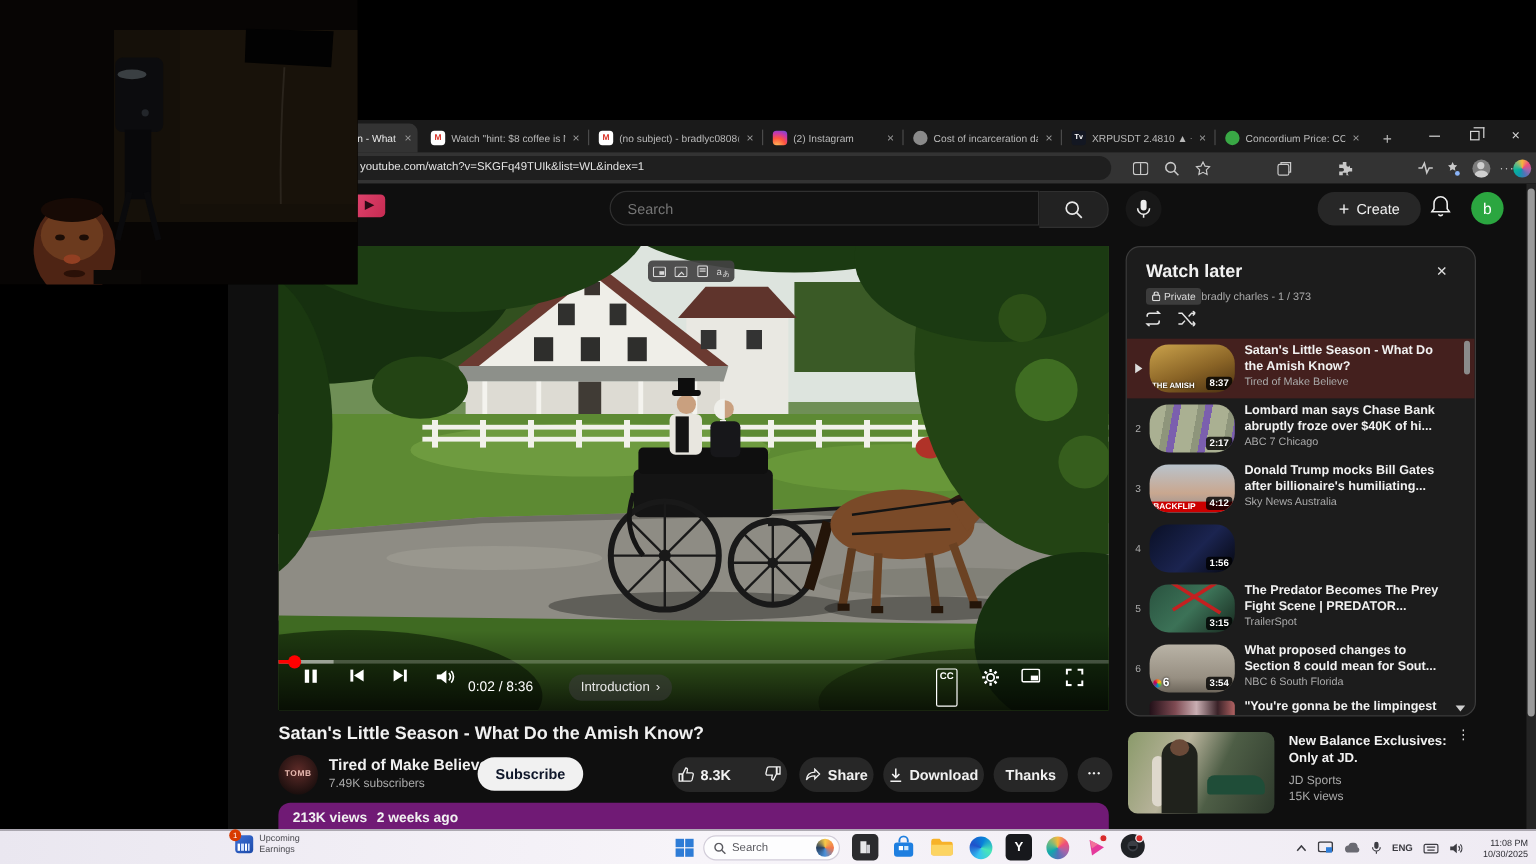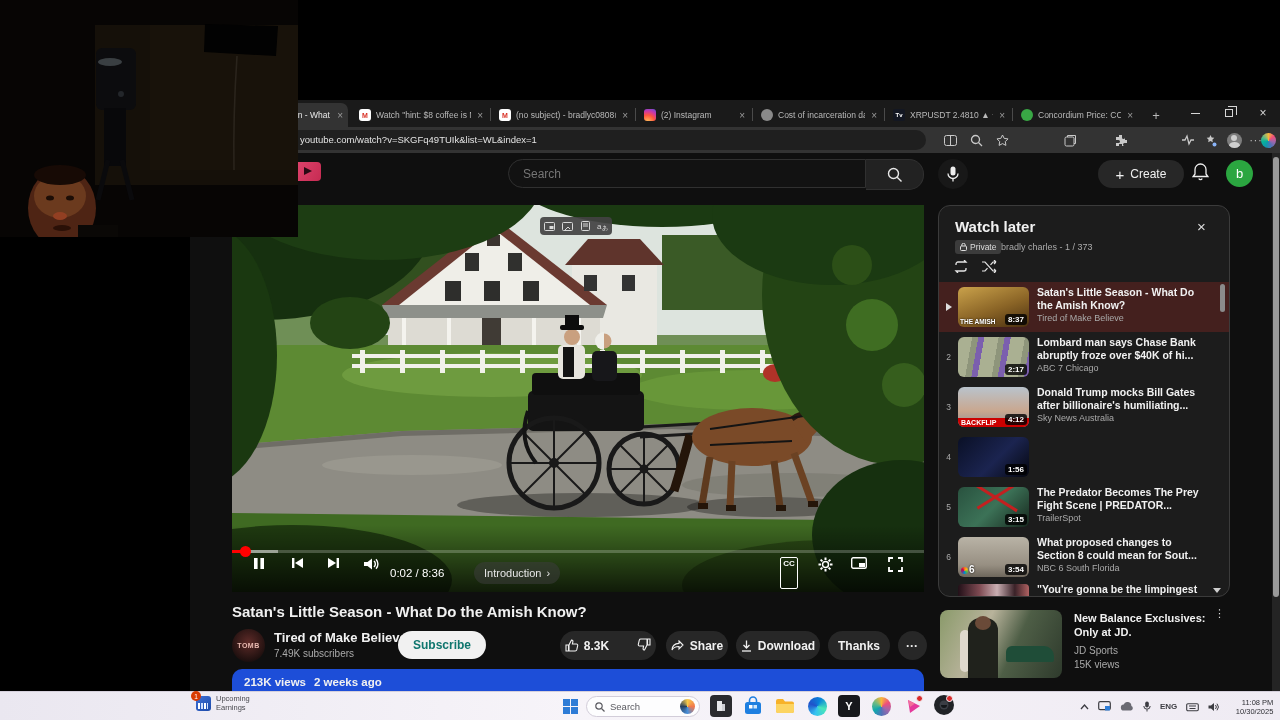--- a/index.html
+++ b/index.html
@@ -65,43 +65,43 @@
     display:flex;align-items:center;color:#e6e6e6;font-size:11px;gap:5px;}
   #ccbox{border:1.5px solid #fff;border-radius:2px;font-size:8px;font-weight:bold;padding:1px 2px;color:#fff;}
   #edge-vtools{left:308px;top:12px;width:72px;height:18px;background:rgba(66,66,66,.92);border-radius:4px;
     display:flex;align-items:center;justify-content:space-around;color:#d9d9d9;}
   
   #vtitle{left:42px;top:450px;width:600px;color:#f1f1f1;font-size:15px;font-weight:bold;}
   #chavatar{left:42px;top:476px;width:33px;height:33px;border-radius:50%;background:radial-gradient(circle at 50% 40%,#5e2b28,#1c0f0e 75%);
     color:#e8b9b0;font-size:7px;font-weight:bold;display:flex;align-items:center;justify-content:center;letter-spacing:.5px;}
   #chname{left:84px;top:477px;color:#f1f1f1;font-size:13px;font-weight:bold;}
   #chsubs{left:84px;top:495px;color:#aaa;font-size:10px;}
-  #subscribe{left:208px;top:478px;height:28px;padding:0 15px;border-radius:14px;background:#f1f1f1;color:#0f766e;
+  #subscribe{left:208px;top:478px;height:28px;padding:0 15px;border-radius:14px;background:#f1f1f1;color:#0f172a;
     font-size:12px;font-weight:bold;display:flex;align-items:center;}
   .actpill{position:absolute;top:478px;height:29px;border-radius:15px;background:#272727;color:#f1f1f1;
     font-size:12px;font-weight:bold;display:flex;align-items:center;justify-content:center;gap:6px;}
   #likepill{left:370px;width:96px;padding:0;}
   #likepill .sep{width:1px;height:17px;background:#4d4d4d;margin:0 8px;}
   #morebtn{left:708px;width:29px;border-radius:50%;font-size:10px;letter-spacing:1px;}
-  #descbox{left:42px;top:516px;width:692px;height:39px;background:#1d4ed8;border-radius:10px 10px 0 0;
+  #descbox{left:42px;top:516px;width:692px;height:39px;background:#701a75;border-radius:10px 10px 0 0;
     color:#f1f1f1;font-size:11.5px;font-weight:bold;display:flex;gap:8px;padding:7px 0 16px 12px;}
   
   #wl{left:748px;top:52px;width:292px;height:392px;background:#1c1c1c;border:1px solid #3b3b3b;border-radius:12px;overflow:hidden;}
   #wl-title{left:16px;top:12px;color:#f1f1f1;font-size:15px;font-weight:bold;}
   #wl-close{left:258px;top:12px;color:#ddd;font-size:15px;}
   #wl-privacy{left:16px;top:34px;height:14px;background:#3c3c3c;border-radius:3px;color:#ddd;font-size:8.5px;
     display:flex;align-items:center;gap:3px;padding:0 5px;}
   #wl-owner{left:62px;top:36px;color:#aaa;font-size:9px;}
   .wl-hicon{position:absolute;top:53px;color:#e3e3e3;}
   #wl-items{left:0;top:76px;width:290px;height:314px;overflow:hidden;}
   .wl-item{position:relative;width:290px;height:50px;}
   .wl-item.playing{background:#44201e;}
   .wl-idx{position:absolute;left:0;top:0;width:19px;height:50px;display:flex;align-items:center;justify-content:center;color:#aaa;font-size:8.5px;}
   .playtri{width:0;height:0;border-left:6px solid #ddd;border-top:4px solid transparent;border-bottom:4px solid transparent;}
-  .wl-thumb{position:absolute;left:19px;top:5px;width:71px;height:40px;border-radius:6px;overflow:hidden;}
+  .wl-thumb{position:absolute;left:19px;top:5px;width:71px;height:40px;border-radius:16px;overflow:hidden;}
   .dur{position:absolute;right:2px;bottom:2px;background:rgba(0,0,0,.8);color:#fff;font-size:8px;font-weight:bold;border-radius:3px;padding:1px 3px;}
   .thumb-cap{position:absolute;left:2px;bottom:2px;color:#fff;font-size:6.5px;font-weight:bold;text-shadow:0 0 2px #000;}
   .wl-meta{position:absolute;left:98px;top:4px;width:166px;}
   .wl-title{color:#f1f1f1;font-size:10.5px;font-weight:bold;line-height:12.5px;max-height:25px;overflow:hidden;}
   .wl-ch{color:#aaa;font-size:9px;margin-top:2px;}
   .th1{background:linear-gradient(160deg,#caa24b 0%,#8a6426 55%,#4a3010 100%);}
   .th2{background:repeating-linear-gradient(100deg,#aab092 0 14px,#8e957b 14px 20px,#7b5fae 20px 26px);}
   .th3{background:linear-gradient(180deg,#b9c3cc 0%,#c9a78f 60%,#8e8f96 100%);}
   .th3 .banner{position:absolute;left:0;bottom:0;width:100%;background:#c00;color:#fff;font-size:7px;font-weight:bold;padding:1px 3px;}
   .th4{background:linear-gradient(135deg,#0a1026 0%,#1b2450 55%,#05070f 100%);}

